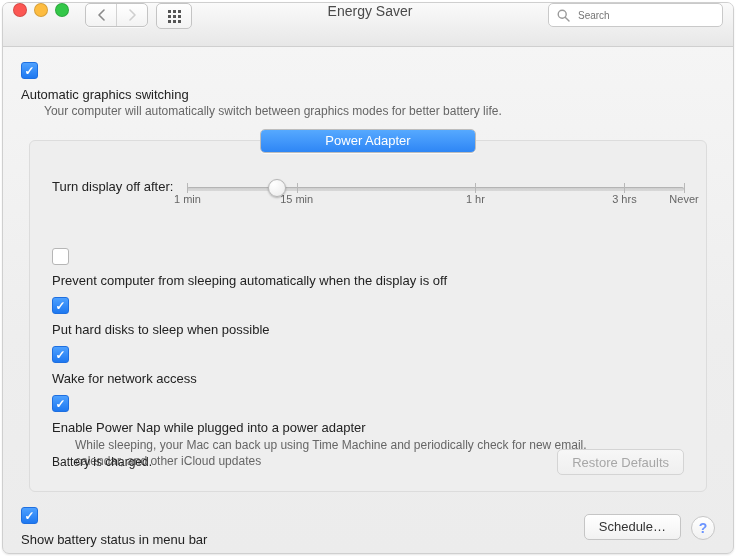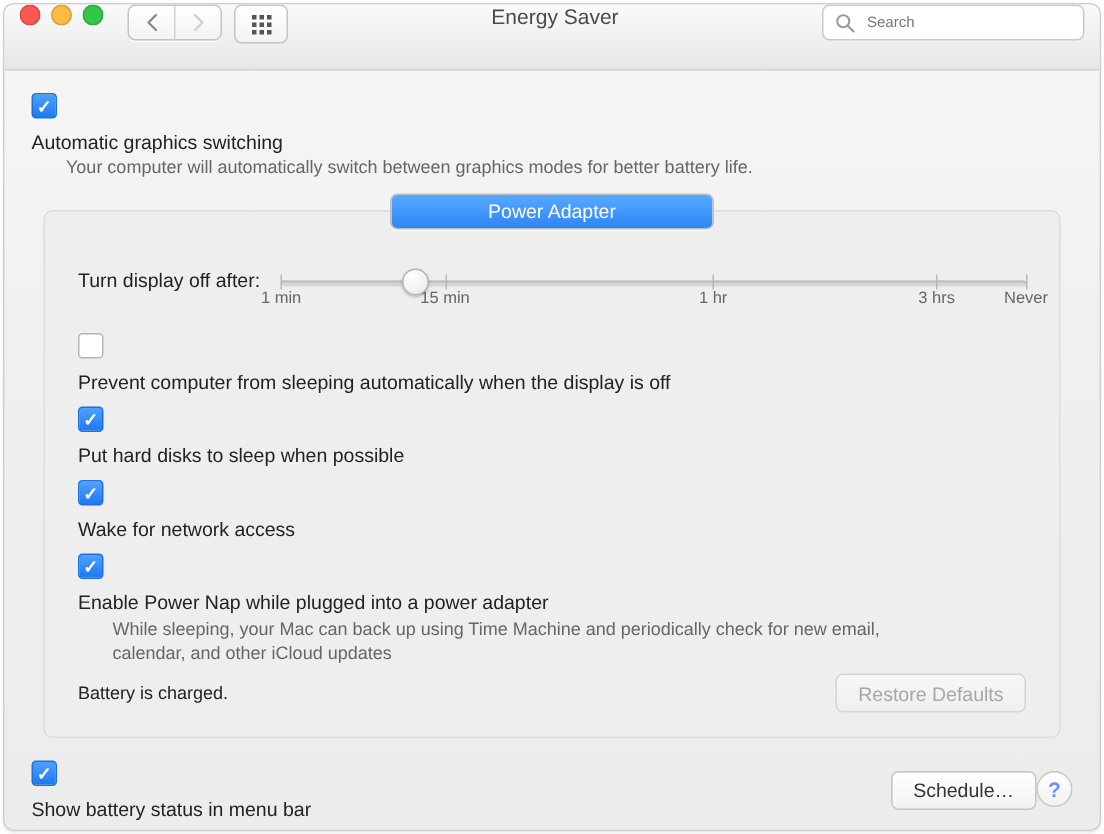--- a/index.html
+++ b/index.html
@@ -133,39 +133,39 @@
     box-shadow:inset 0 1px 1px rgba(0,0,0,0.15);
   }
   .tick{position:absolute;top:2px;width:1px;height:10px;background:#b8b8b8;}
   .tick-label{position:absolute;top:12px;font-size:11px;color:#666;transform:translateX(-50%);}
   .knob{
     position:absolute;top:-2px;width:16px;height:16px;border-radius:50%;
     background:radial-gradient(circle at 30% 25%,#ffffff,#eaeaea);
     border:1px solid #b5b5b5;box-shadow:0 1px 2px rgba(0,0,0,0.25);
     transform:translateX(-50%);
   }
-  .opts{display:flex;flex-direction:column;gap:8px;}
+  .opts{margin-top:26px;display:flex;flex-direction:column;gap:8px;}
   .sub-hint{color:#666;font-size:12px;margin-left:23px;margin-top:2px;line-height:1.35;max-width:560px;}
   .panel-footer{
     position:absolute;left:22px;right:22px;bottom:16px;
     display:flex;align-items:center;justify-content:space-between;
     font-size:12px;
   }
   .btn{
     height:24px;padding:0 14px;border:1px solid #c5c5c5;border-radius:5px;
     background:linear-gradient(to bottom,#ffffff,#f2f2f2);
     font-size:13px;color:#333;display:inline-flex;align-items:center;
   }
   .btn.disabled{color:#a7a7a7;background:linear-gradient(to bottom,#f7f7f7,#efefef);border-color:#d4d4d4;}
   
   .bottom-row{
     display:flex;align-items:center;justify-content:space-between;
     padding:14px 18px 0 18px;box-sizing:border-box;
   }
-  .bottom-right{display:flex;align-items:flex-start;}
+  .bottom-right{display:flex;align-items:flex-end;gap:10px;}
   .help{
     width:22px;height:22px;border-radius:50%;border:1px solid #c7c7c7;
     background:linear-gradient(to bottom,#ffffff,#f1f1f1);
     color:#6a93ff;font-weight:bold;display:flex;align-items:center;justify-content:center;
     font-size:14px;
   }
   .grid-icon{display:grid;grid-template-columns:repeat(3,3px);grid-template-rows:repeat(3,3px);gap:2px;}
   .grid-icon span{width:3px;height:3px;background:#555;}
 </style>
 </head>

